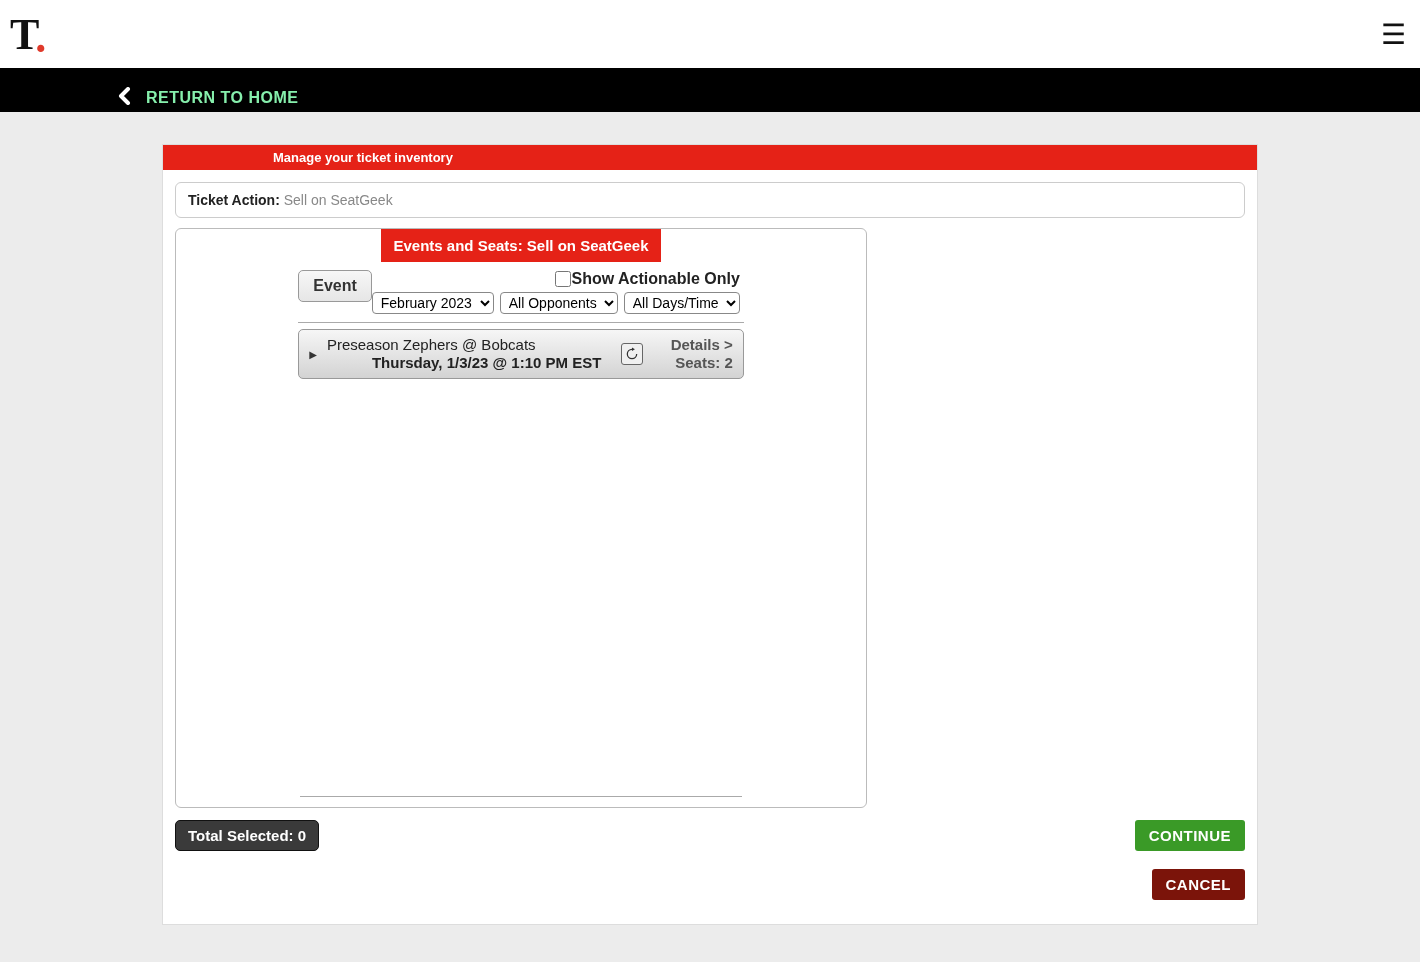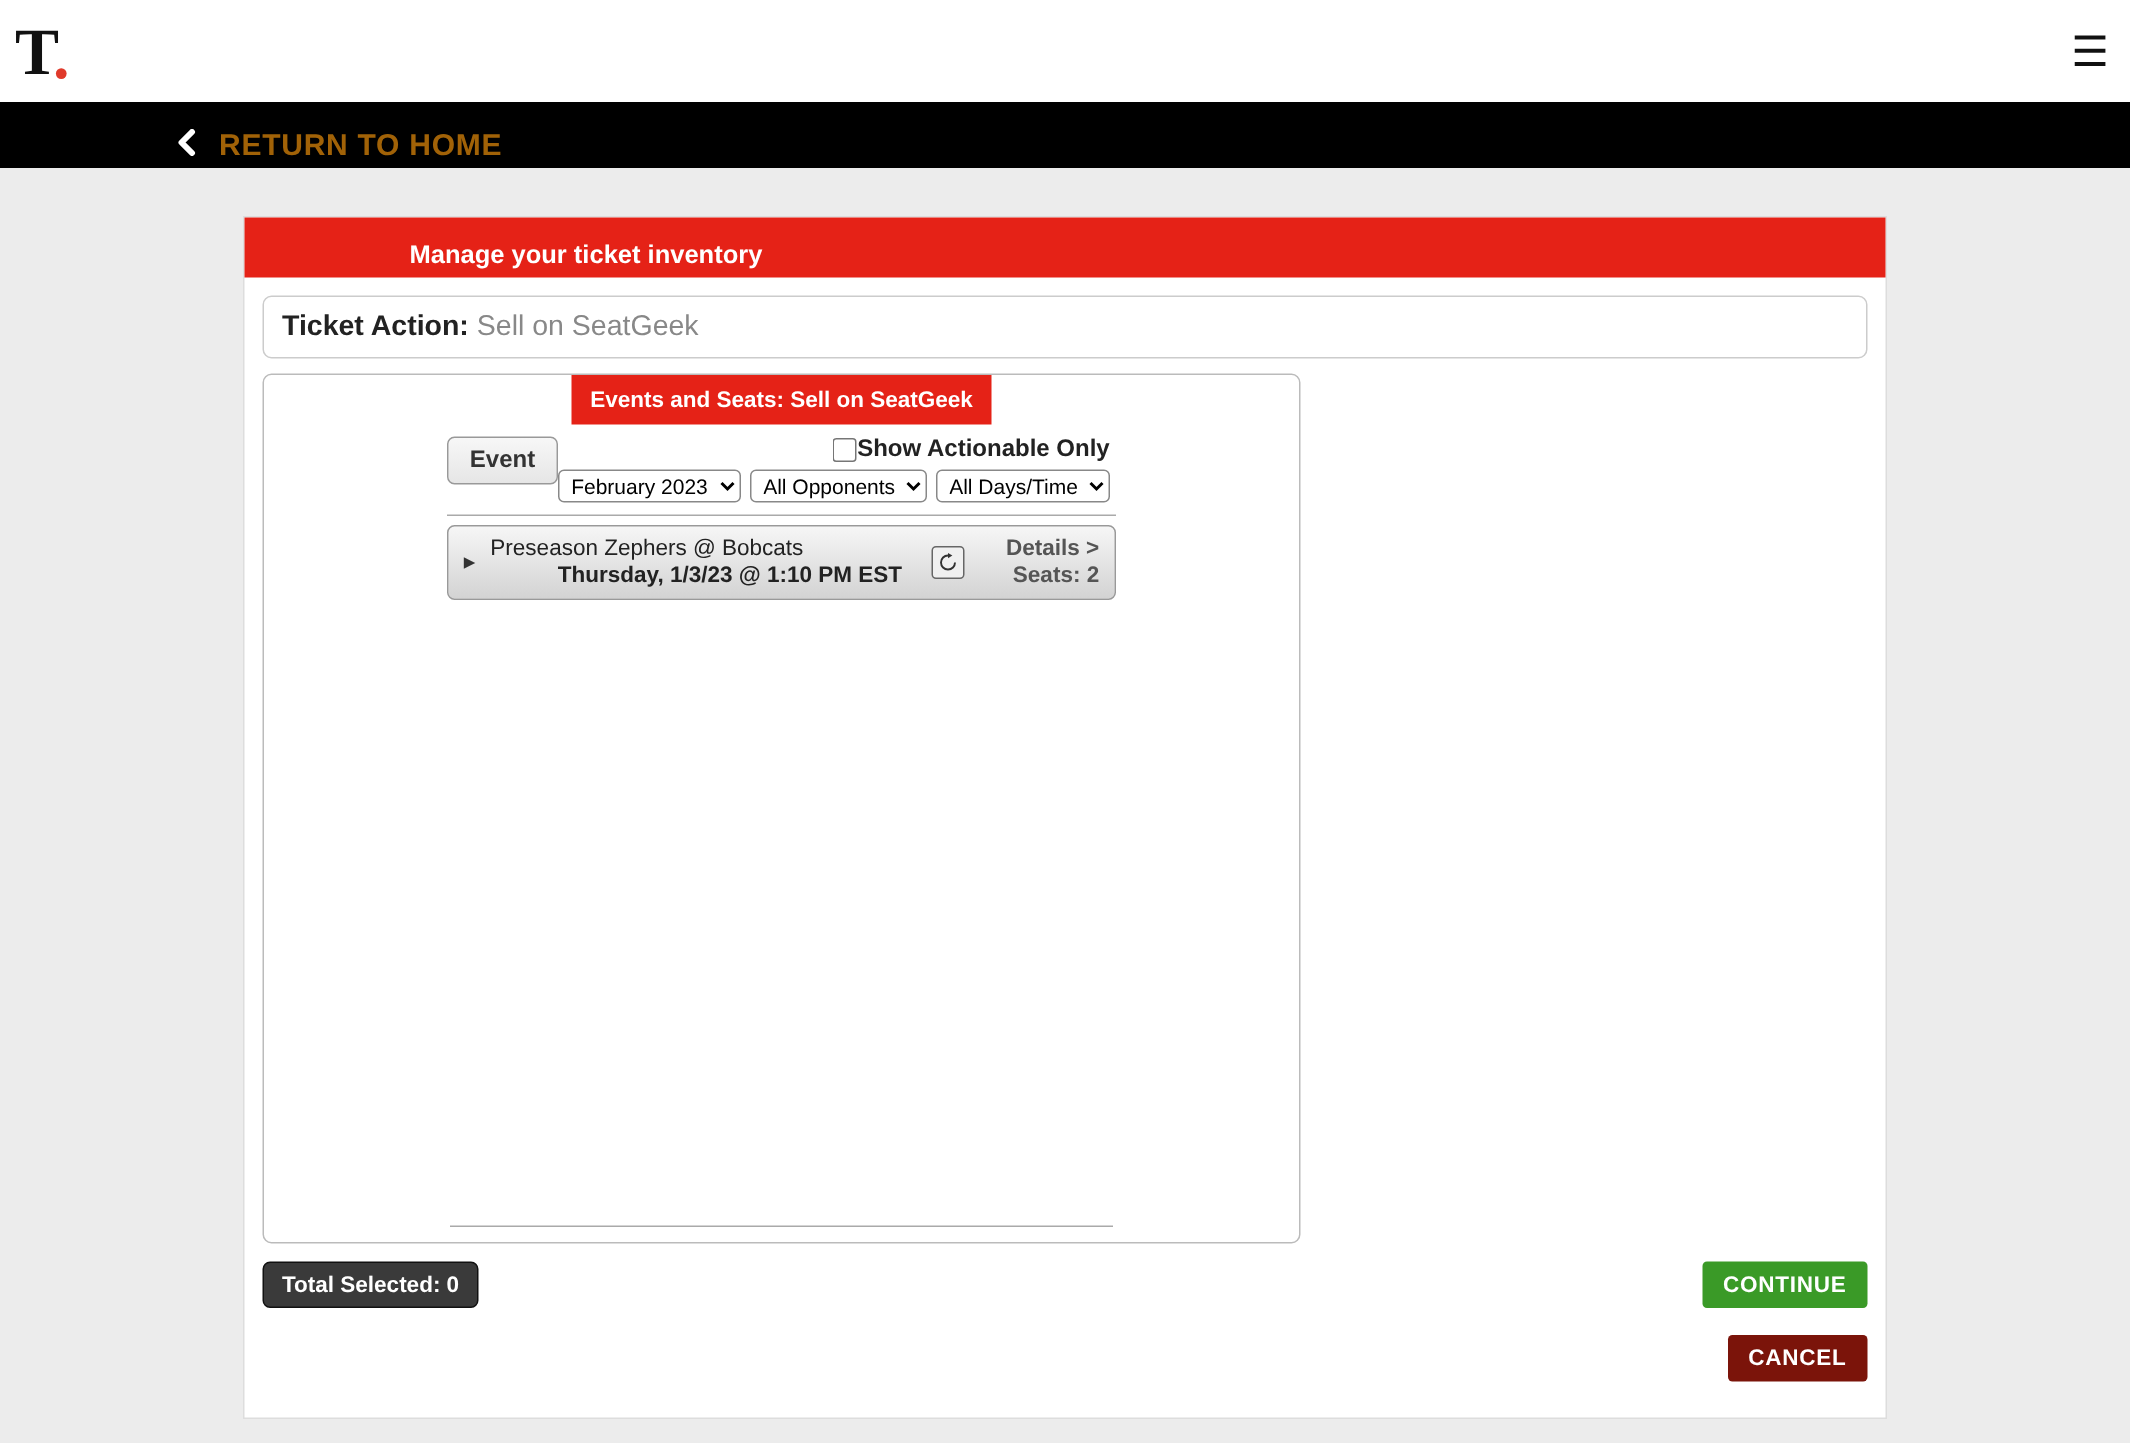--- a/index.html
+++ b/index.html
@@ -43,23 +43,23 @@
     
     .black-bar {
       background: #000;
       height: 44px;
       display: flex;
       align-items: center;
     }
     .return-home {
       display: flex;
       align-items: center;
-      color: #a16207;
+      color: #86efac;
       font-weight: 900;
-      font-size: 20px;
+      font-size: 16px;
       letter-spacing: 0.5px;
       margin-left: 118px;
       cursor: pointer;
       margin-top: 15px;
     }
     .return-home .chev {
       margin-right: 14px;
     }
     
     .page {
@@ -70,29 +70,29 @@
       width: 1096px;
       margin: 0 auto;
       background: #fff;
       border: 1px solid #ddd;
       padding: 0 0 24px 0;
     }
     .page-title-bar {
       background: #e52217;
       color: #fff;
       font-weight: 800;
-      font-size: 17px;
-      padding: 15px 0 5px 110px;
+      font-size: 13px;
+      padding: 5px 0 5px 110px;
     }
     .ticket-action-box {
       margin: 12px 12px 10px 12px;
       border: 1px solid #ccc;
       border-radius: 6px;
       padding: 9px 12px;
-      font-size: 19px;
+      font-size: 14px;
       background: #fff;
     }
     .ticket-action-box .label {
       font-weight: 800;
       color: #222;
     }
     .ticket-action-box .value {
       color: #888;
       font-weight: 500;
     }

